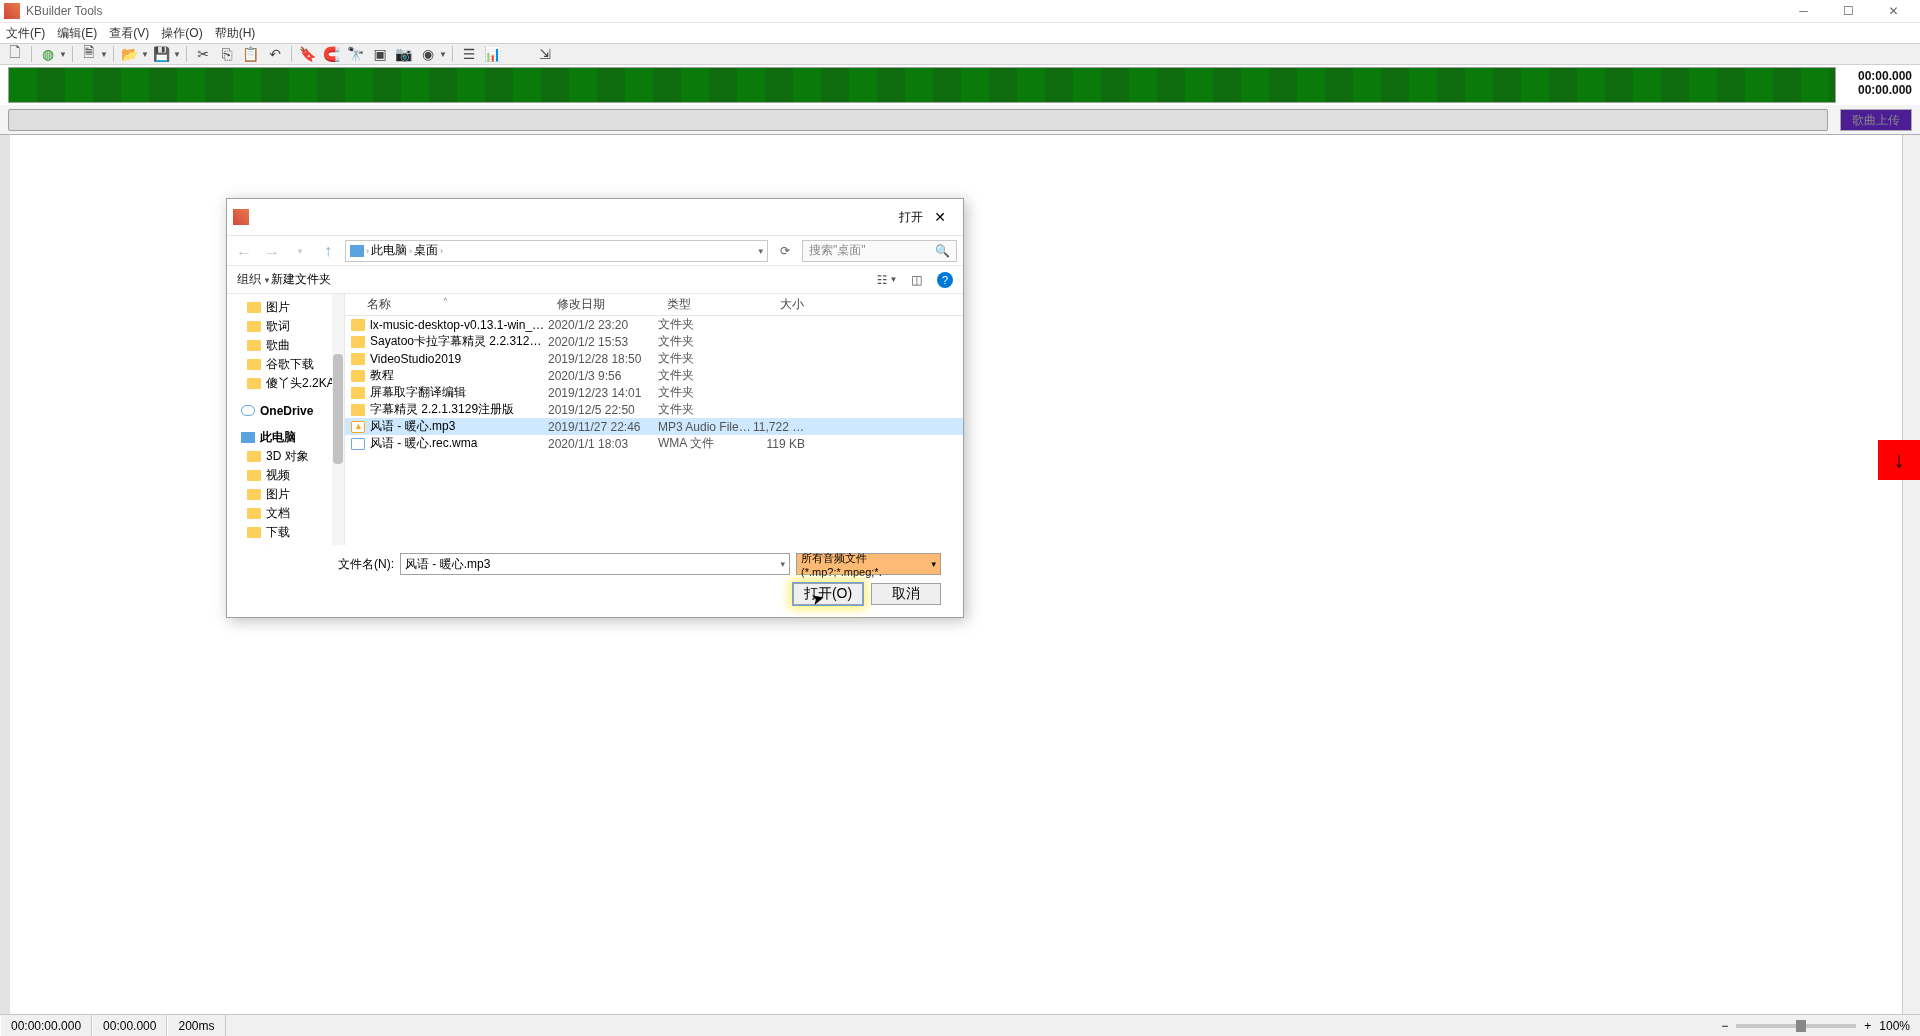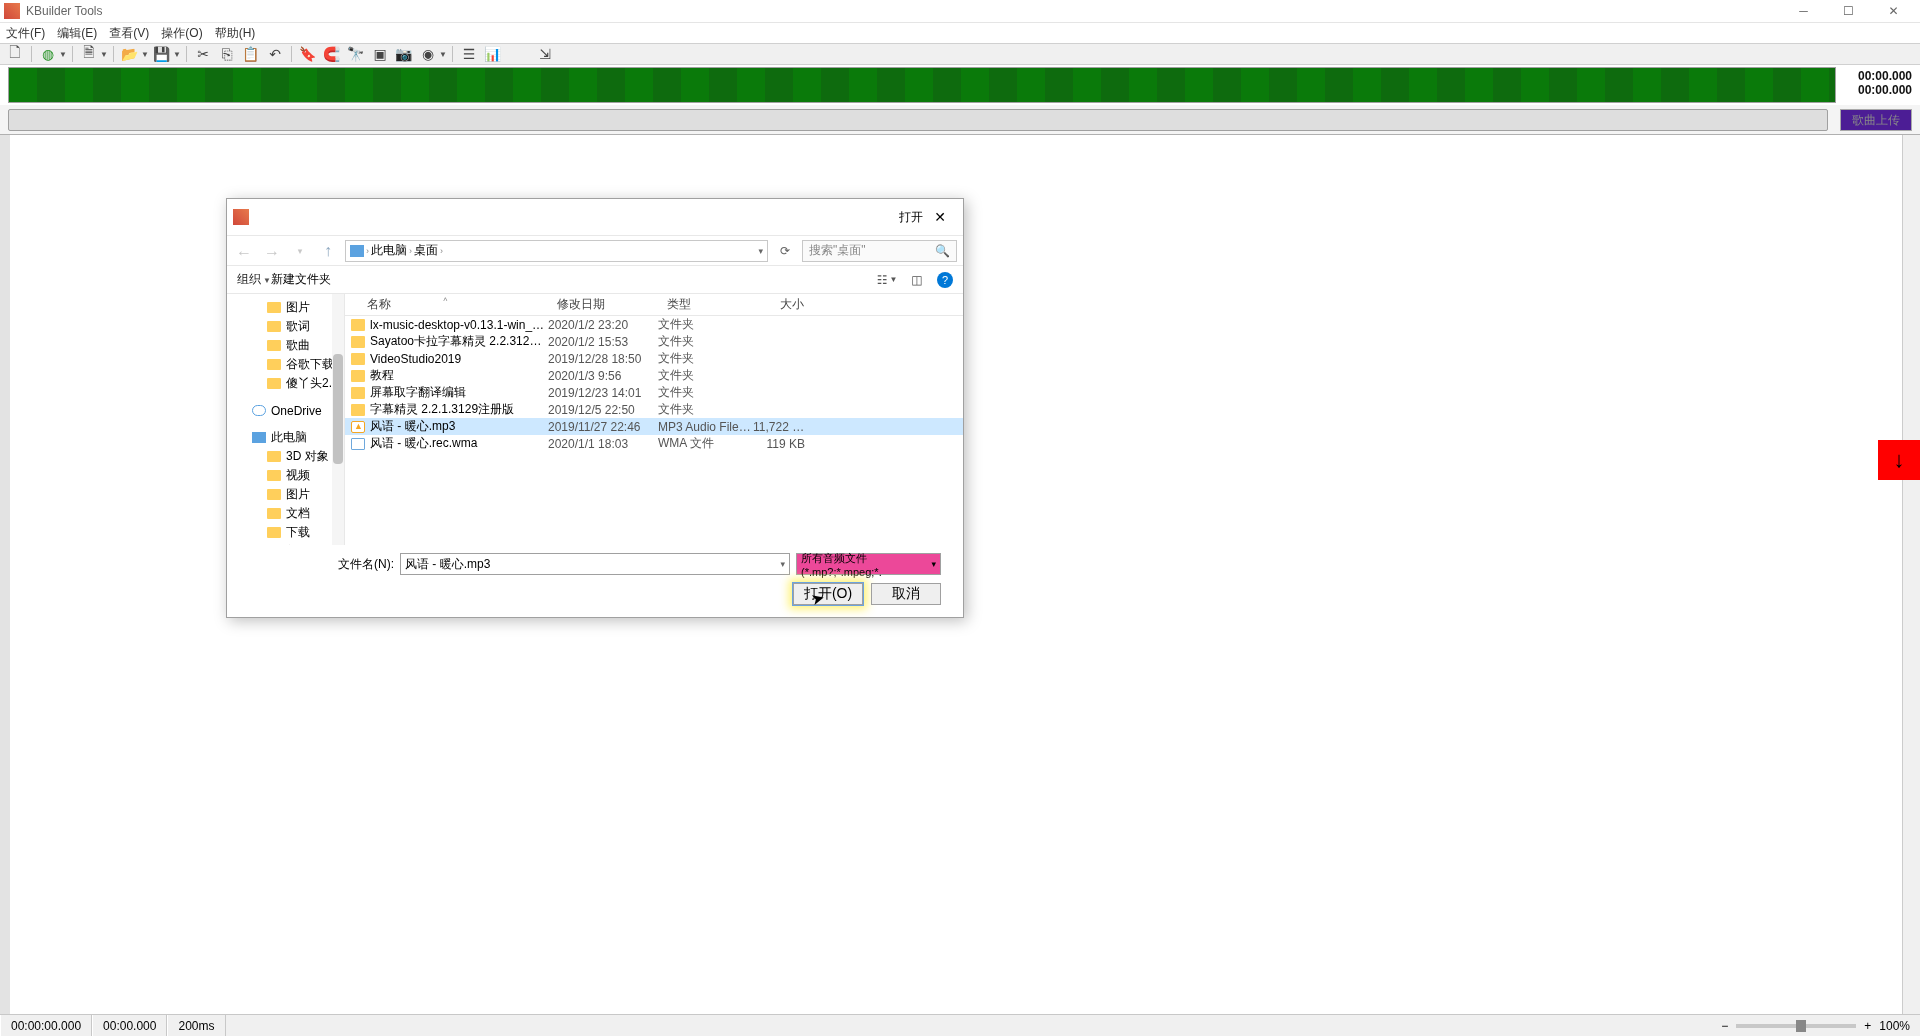--- a/index.html
+++ b/index.html
@@ -62,22 +62,22 @@
 .dlg-tools { height: 28px; display: flex; align-items: center; padding: 0 10px; border-bottom: 1px solid #e8e8e8; font-size: 12px; }
 .dlg-tools .org { color: #222; }
 .dlg-tools .drop-ind { font-size: 8px; color: #555; margin-left: 2px; }
 .dlg-tools .right { margin-left: auto; display: flex; align-items: center; gap: 10px; }
 .view-ico { width: 20px; height: 16px; display: flex; align-items: center; justify-content: center; color: #555; }
 .help-ico { width: 16px; height: 16px; border-radius: 50%; background: #0078d7; color: #fff; font-size: 11px; display: flex; align-items: center; justify-content: center; }
 
 .dlg-body { flex: 1; display: flex; min-height: 0; }
 .tree { width: 118px; border-right: 1px solid #e8e8e8; overflow: hidden; font-size: 12px; position: relative; }
 .tree-inner { padding: 4px 0; }
-.tree-item { display: flex; align-items: center; height: 19px; padding-left: 40px; gap: 5px; white-space: nowrap; }
-.tree-item.l0 { padding-left: 25px; }
+.tree-item { display: flex; align-items: center; height: 19px; padding-left: 20px; gap: 5px; white-space: nowrap; }
+.tree-item.l0 { padding-left: 14px; font-weight: bold; }
 .folder-ico { width: 14px; height: 11px; background: #ffcf5b; border-radius: 1px; flex-shrink: 0; }
 .cloud-ico { width: 14px; height: 11px; background: #fff; border: 1px solid #5ba2e0; border-radius: 6px; flex-shrink: 0; }
 .pc-ico { width: 14px; height: 11px; background: #5ba2e0; flex-shrink: 0; }
 .note-ico { width: 12px; height: 12px; color: #5ba2e0; flex-shrink: 0; }
 .tree-scroll { position: absolute; right: 0; top: 0; bottom: 0; width: 12px; background: #f5f5f5; }
 .tree-thumb { position: absolute; top: 60px; width: 10px; height: 110px; background: #c2c2c2; border-radius: 4px; left: 1px; }
 
 .file-list { flex: 1; display: flex; flex-direction: column; font-size: 12px; }
 .list-head { height: 22px; display: flex; align-items: center; border-bottom: 1px solid #e8e8e8; color: #444; position: relative; }
 .col { padding-left: 10px; }
@@ -97,21 +97,21 @@
 .cell { overflow: hidden; text-overflow: ellipsis; white-space: nowrap; }
 .cell.name { width: 178px; }
 .cell.date { width: 110px; color: #555; }
 .cell.type { width: 95px; color: #555; }
 .cell.size { width: 60px; text-align: right; padding-right: 8px; color: #555; }
 
 .dlg-footer { padding: 8px 22px 12px; }
 .fn-row { display: flex; align-items: center; gap: 6px; margin-bottom: 8px; }
 .fn-label { width: 145px; text-align: right; font-size: 12px; }
 .fn-input { flex: 1; height: 22px; border: 1px solid #a0a0a0; padding: 0 4px; font-size: 12px; display: flex; align-items: center; justify-content: space-between; }
-.filter-sel { width: 145px; height: 22px; border: 1px solid #a0a0a0; background: #ec4899; font-size: 11px; display: flex; align-items: center; padding: 0 4px; justify-content: space-between; }
+.filter-sel { width: 145px; height: 22px; border: 1px solid #a0a0a0; background: #fdba74; font-size: 11px; display: flex; align-items: center; padding: 0 4px; justify-content: space-between; }
 .btn-row { display: flex; justify-content: flex-end; gap: 8px; }
 .dlg-btn { width: 70px; height: 22px; border: 1px solid #a0a0a0; background: #efefef; font-size: 14px; display: flex; align-items: center; justify-content: center; }
 .dlg-btn.open { outline: 1px solid #6ba3df; box-shadow: 0 0 10px 4px rgba(255,240,90,0.85); }
 .cursor { position: absolute; left: 811px; top: 589px; font-size: 16px; color: #000; pointer-events: none; z-index: 100; transform: rotate(-15deg); }
 </style>
 </head>
 <body>
 
 <div class="titlebar">
   <div class="app-icon"></div>

